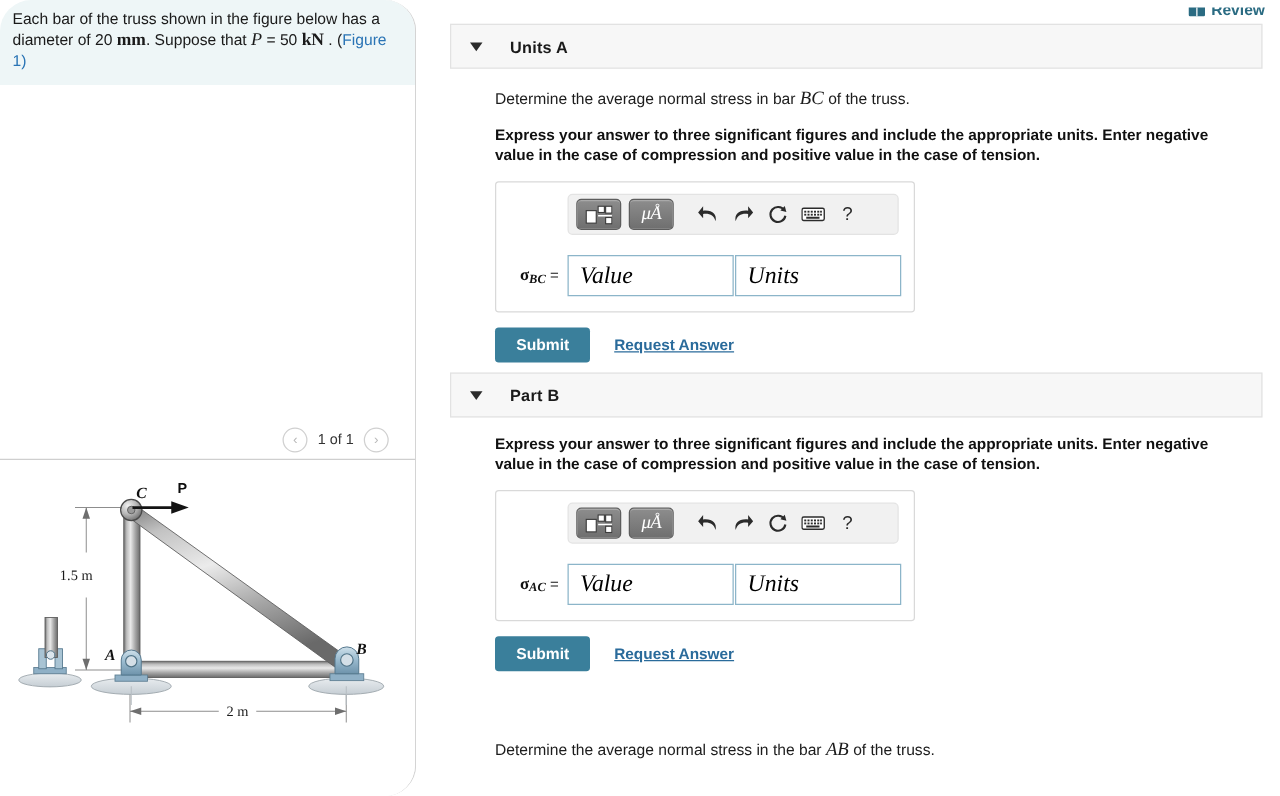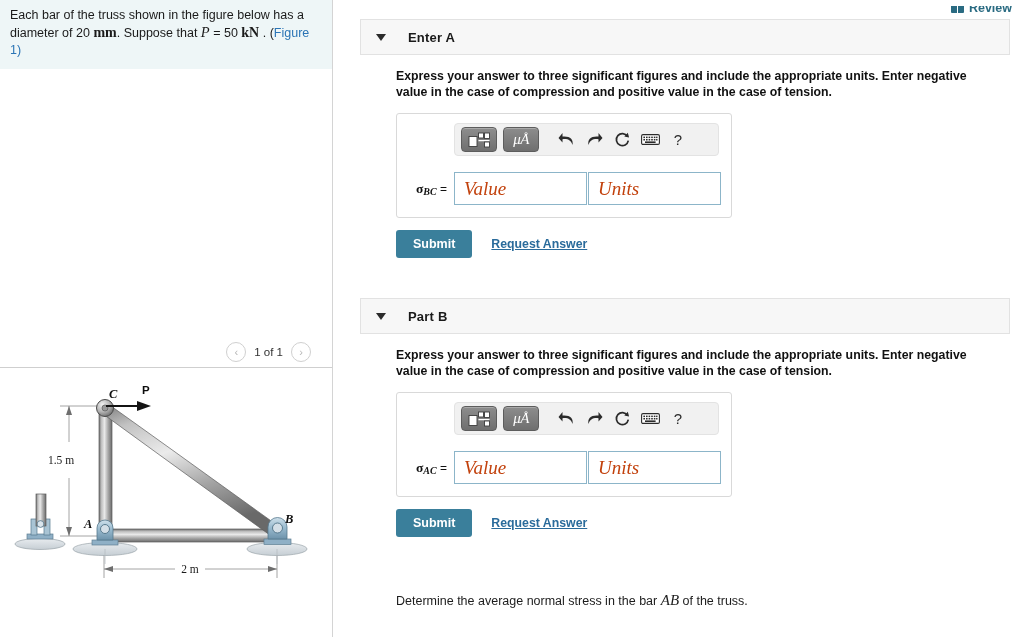--- a/index.html
+++ b/index.html
@@ -12,20 +12,21 @@
   }
   #page { position: relative; width: 1024px; height: 637px; background:#fff; }
 
   
   #left-pane {
     position: absolute; left: 0; top: 0;
     width: 333px; height: 637px;
     background: #ffffff;
     border-right: 1px solid #d4d4d4;
     overflow: hidden;
+    border-radius: 25px;
   }
   #problem-statement {
     background: #eef6f7;
     padding: 7px 10px 10px 10px;
     font-size: 12.5px;
     line-height: 17px;
     color: #1a1a1a;
     min-height: 57px;
   }
   #problem-statement .mathvar {
@@ -189,21 +190,21 @@
   .sigma-label .eq { font-weight: normal; font-family:"Liberation Sans",sans-serif; font-size:12px;}
   .field {
     height: 33px;
     border: 1px solid #8cb5c9;
     background: #fff;
     display: flex; align-items: center;
     padding-left: 9px;
     font-family: "Liberation Serif", serif;
     font-style: italic;
     font-size: 19px;
-    color: #c2410c;
+    color: #000000;
     cursor: text;
   }
   .field.value-field { width: 133px; }
   .field.units-field { width: 133px; margin-left: 1px; }
 
   .actions { display: flex; align-items: center; margin-top: 12px; gap: 19px; }
   .submit-btn {
     background: #3a7f9b;
     color: #fff;
     border: none;
@@ -364,23 +365,26 @@
   <div id="right-pane">
 
     <div id="review-strip">
       <span id="review-icon"></span>
       <span>Review</span>
     </div>
 
     <div class="part-block" style="top:13px;">
       <div class="part-header">
         <span class="caret"></span>
-        <span class="part-label">Enter A</span>
+        <span class="part-label">Units A</span>
       </div>
       <div class="part-body">
+        <div class="q-text">
+          <span>Determine the average normal stress in bar </span><span class="mv">BC</span><span> of the truss.</span>
+        </div>
         <div class="instruction">Express your answer to three significant figures and include the appropriate units. Enter negative value in the case of compression and positive value in the case of tension.</div>
 
         <div class="answer-box">
           <div class="answer-toolbar">
             <div class="tb-btn boxed">
               <svg width="22" height="16" viewBox="0 0 22 16">
                 <rect x="1" y="4.5" width="8" height="10" fill="#fff" stroke="#3c3c3c" stroke-width="0.9"></rect>
                 <rect x="10.5" y="1" width="5" height="5" fill="#fff" stroke="#3c3c3c" stroke-width="0.9"></rect>
                 <rect x="16.5" y="1" width="5" height="5.5" fill="#fff" stroke="#3c3c3c" stroke-width="0.9"></rect>
                 <line x1="10.5" y1="8.6" x2="21.5" y2="8.6" stroke="#fff" stroke-width="1.3"></line>

